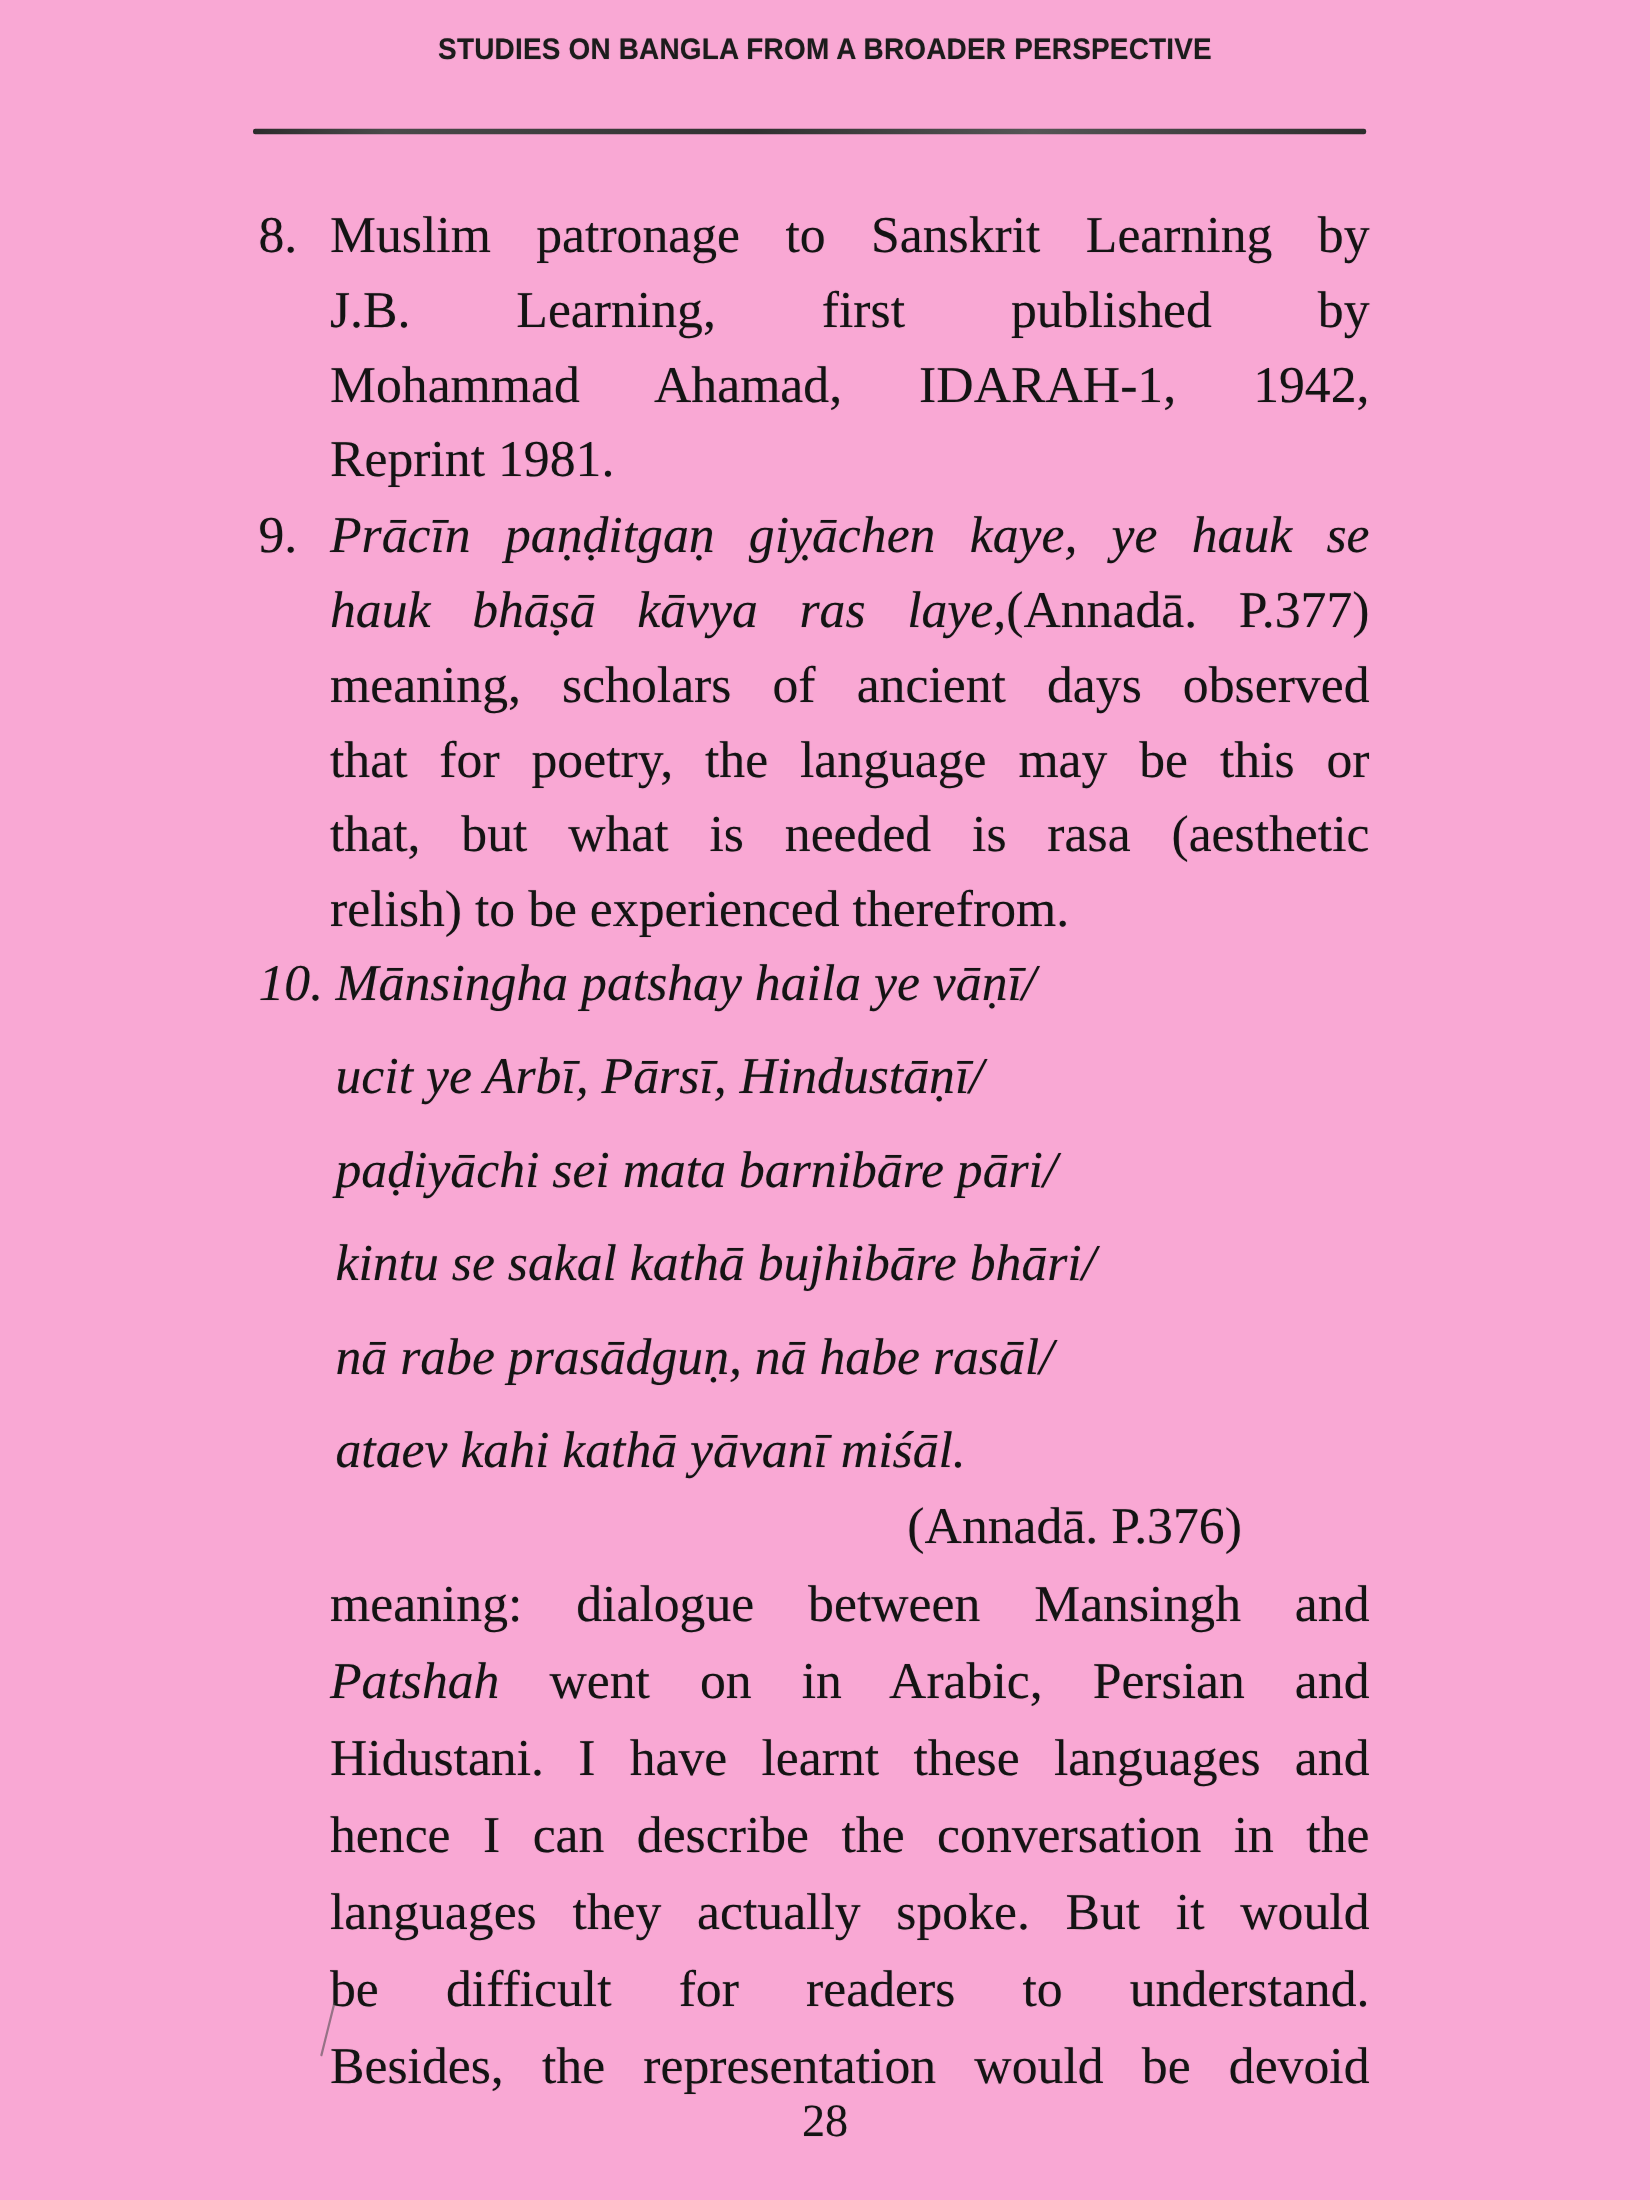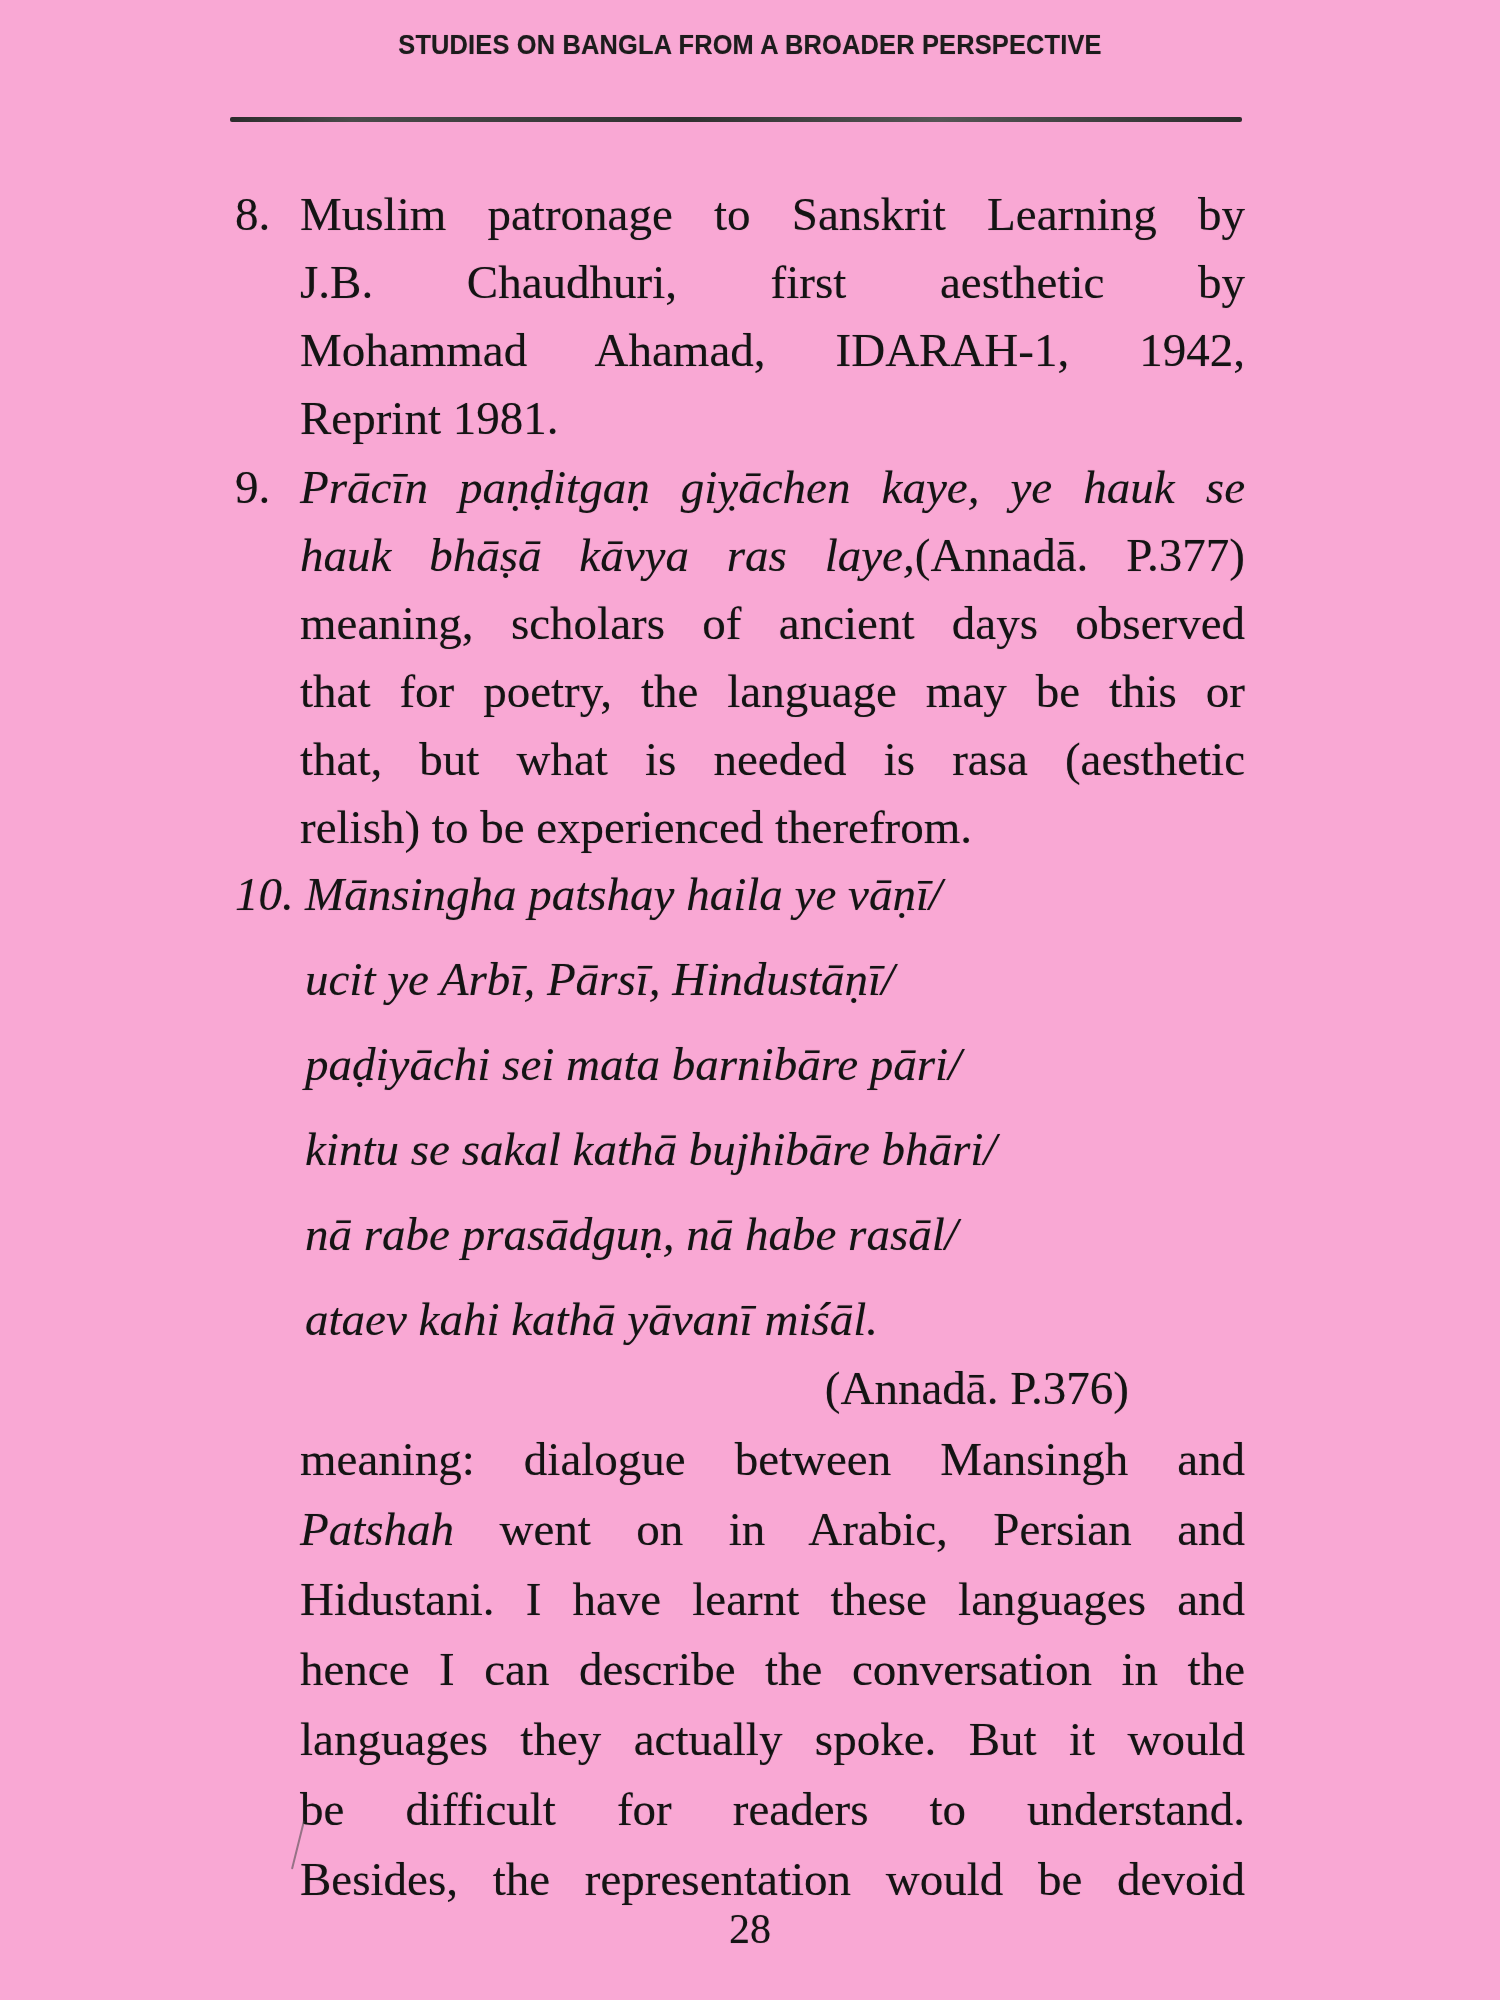--- a/index.html
+++ b/index.html
@@ -74,21 +74,21 @@
 
 <div class="page">
 
   <div class="header-title scan-text">STUDIES ON BANGLA FROM A BROADER PERSPECTIVE</div>
   <div class="header-rule"></div>
 
   <div class="block item8 scan-text">
     <div class="line j">
       <span class="mnum">8.</span><span>Muslim patronage to Sanskrit Learning by</span>
     </div>
-    <div class="line j">J.B. Chaudhuri, first aesthetic by</div>
+    <div class="line j">J.B. Learning, first published by</div>
     <div class="line j">Mohammad Ahamad, IDARAH-1, 1942,</div>
     <div class="line">Reprint 1981.</div>
   </div>
 
   <div class="block item9 scan-text">
     <div class="line j it">
       <span class="mnum">9.</span><span>Prācīn paṇḍitgaṇ giỵāchen kaye, ye hauk se</span>
     </div>
     <div class="line j">
       <span class="it">hauk bhāṣā kāvya ras laye,</span><span class="rm">(</span><span class="rm u">Annadā</span><span class="rm">. P.377)</span>

